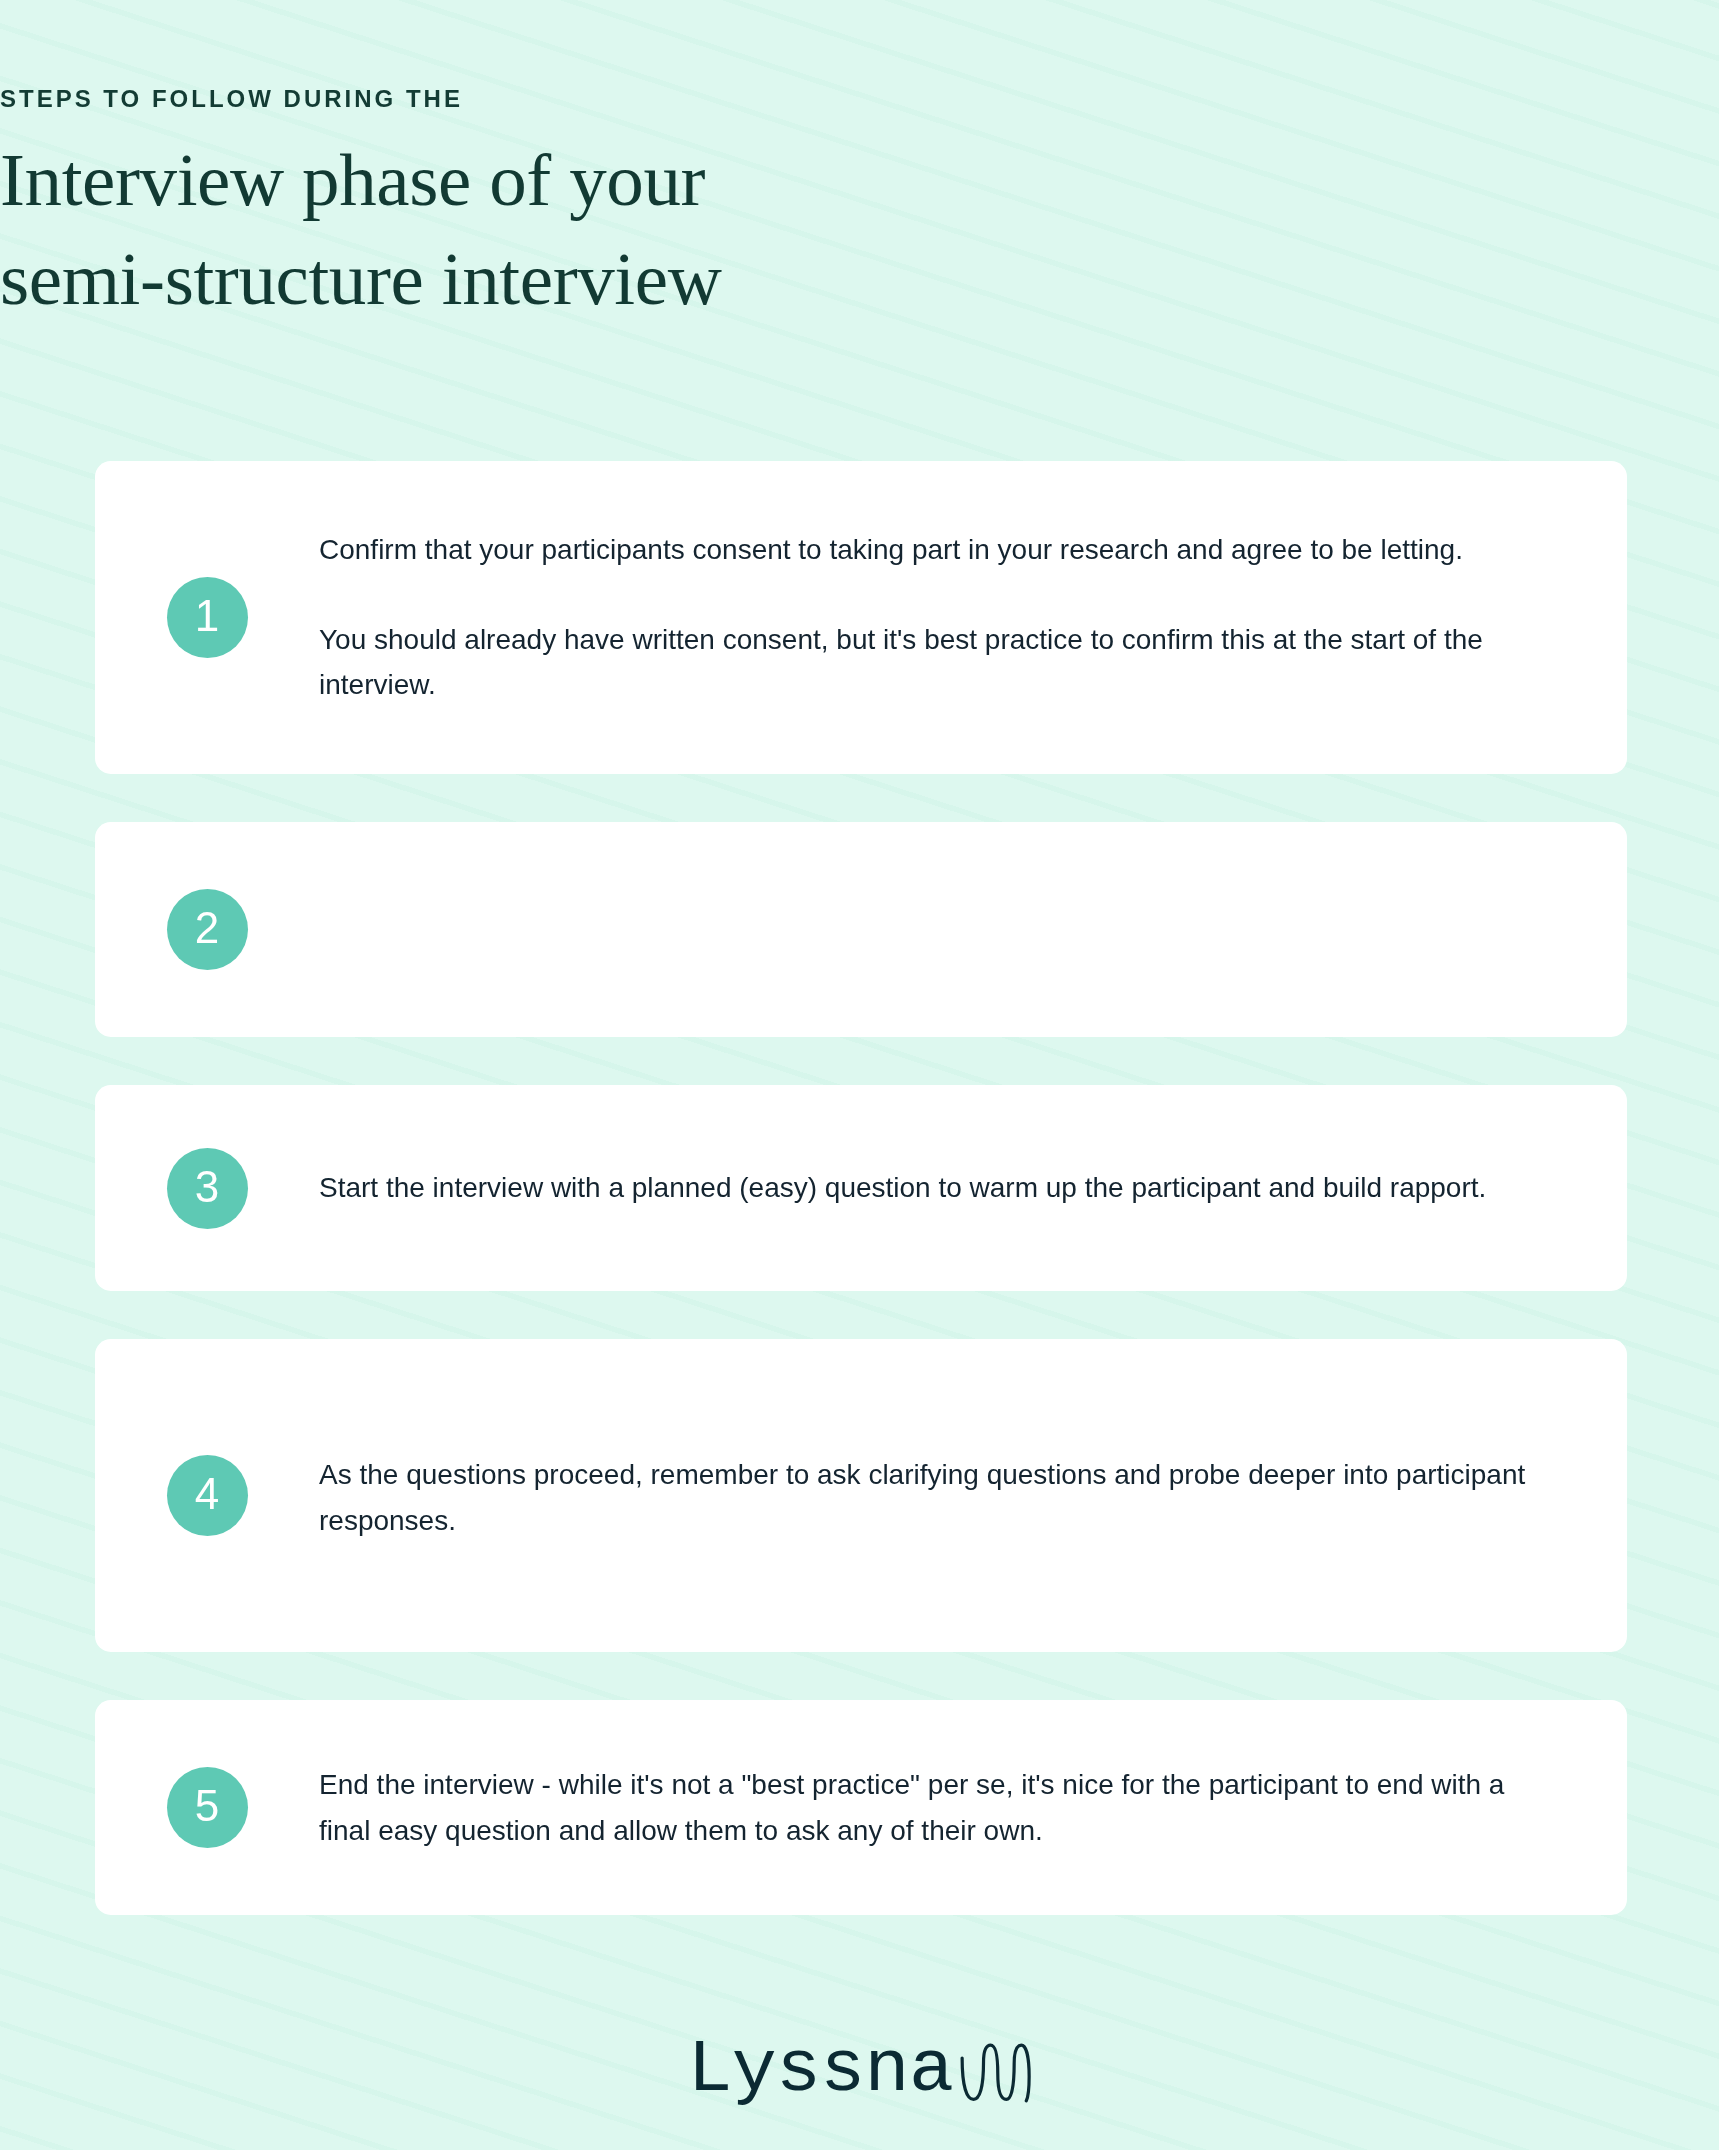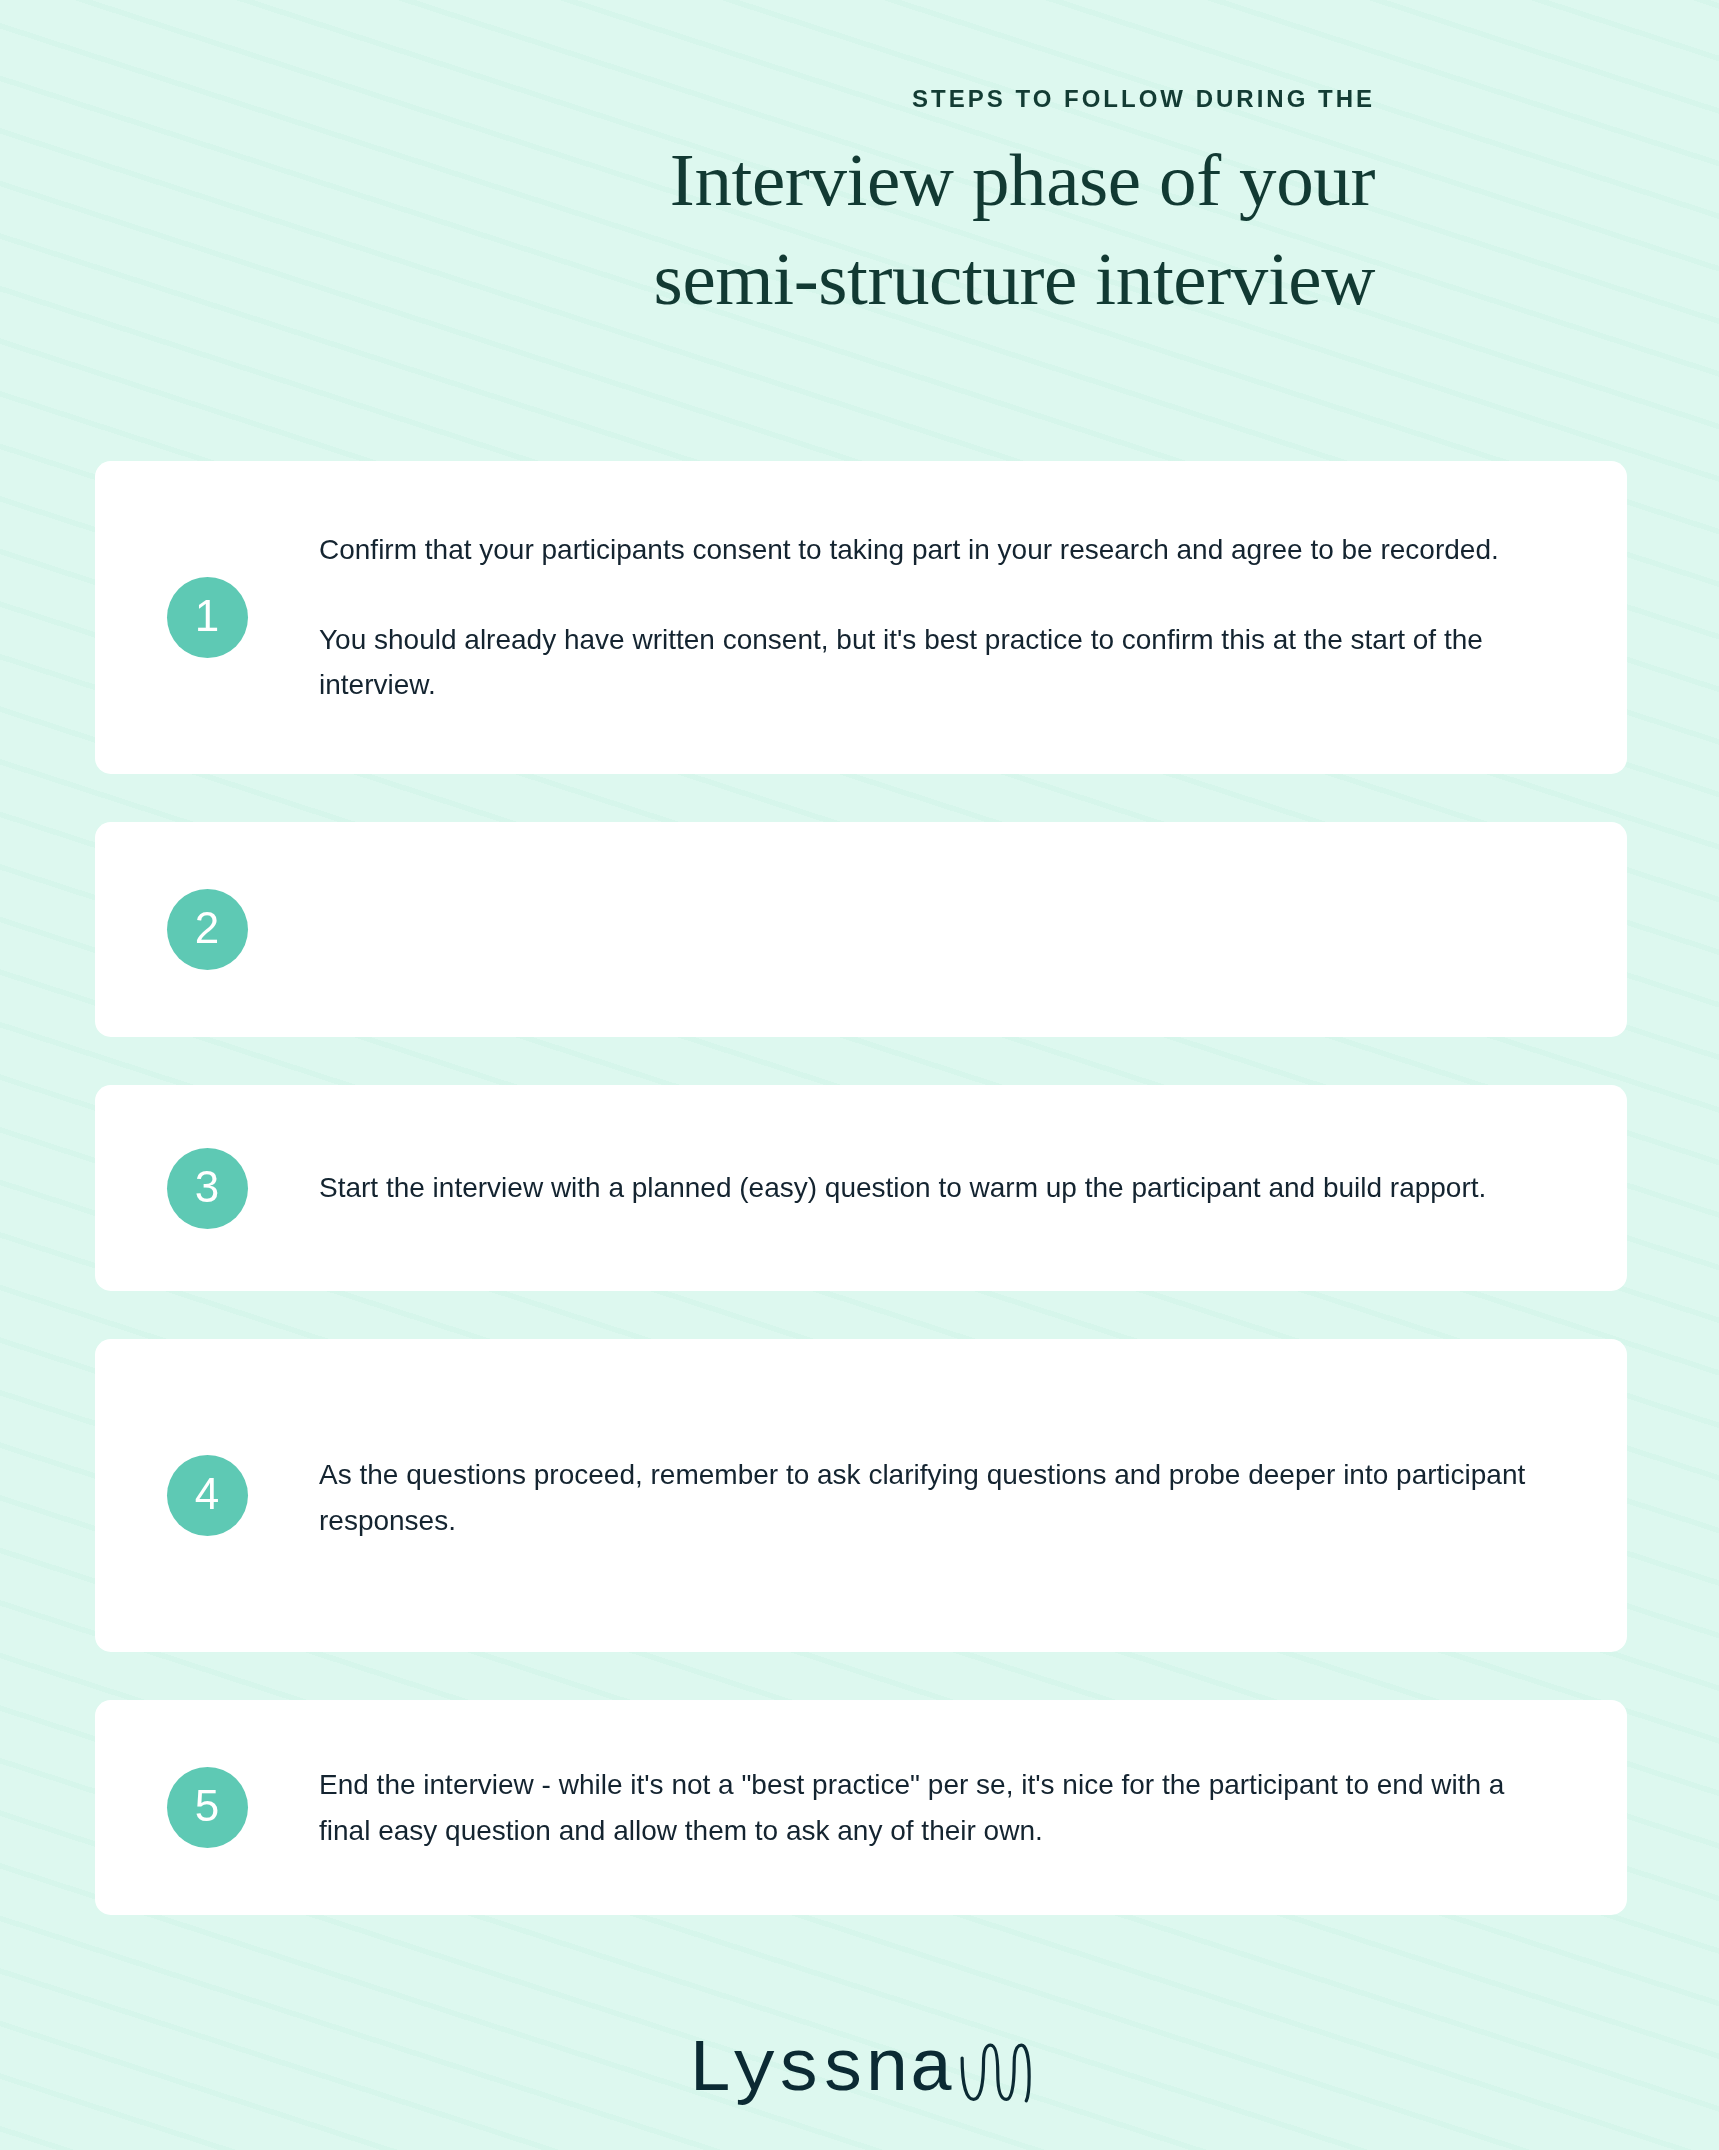--- a/index.html
+++ b/index.html
@@ -38,23 +38,23 @@
     position: relative;
     width: 1719px;
     height: 2151px;
     padding: 0;
   }
 
   
   .header {
     position: absolute;
     top: 85px;
-    left: 16px;
+    left: 0;
     width: 1359px;
-    text-align: right;
+    text-align: left;
   }
 
   .eyebrow {
     font-family: "Liberation Sans", sans-serif;
     font-size: 24px;
     font-weight: 700;
     letter-spacing: 3px;
     color: #133c34;
     text-transform: uppercase;
     line-height: 1.2;
@@ -193,21 +193,21 @@
     </h1>
   </div>
 
   <div class="cards">
 
     <div class="card card-1">
       <div class="card-badge-wrap">
         <div class="badge">1</div>
       </div>
       <div class="card-body">
-        <p class="para">Confirm that your participants consent to taking part in your research and agree to be recorded.</p>
+        <p class="para">Confirm that your participants consent to taking part in your research and agree to be letting.</p>
         <p class="para">You should already have written consent, but it's best practice to confirm this at the start of the interview.</p>
       </div>
     </div>
 
     <div class="card card-2">
       <div class="card-badge-wrap">
         <div class="badge">2</div>
       </div>
     </div>
 

